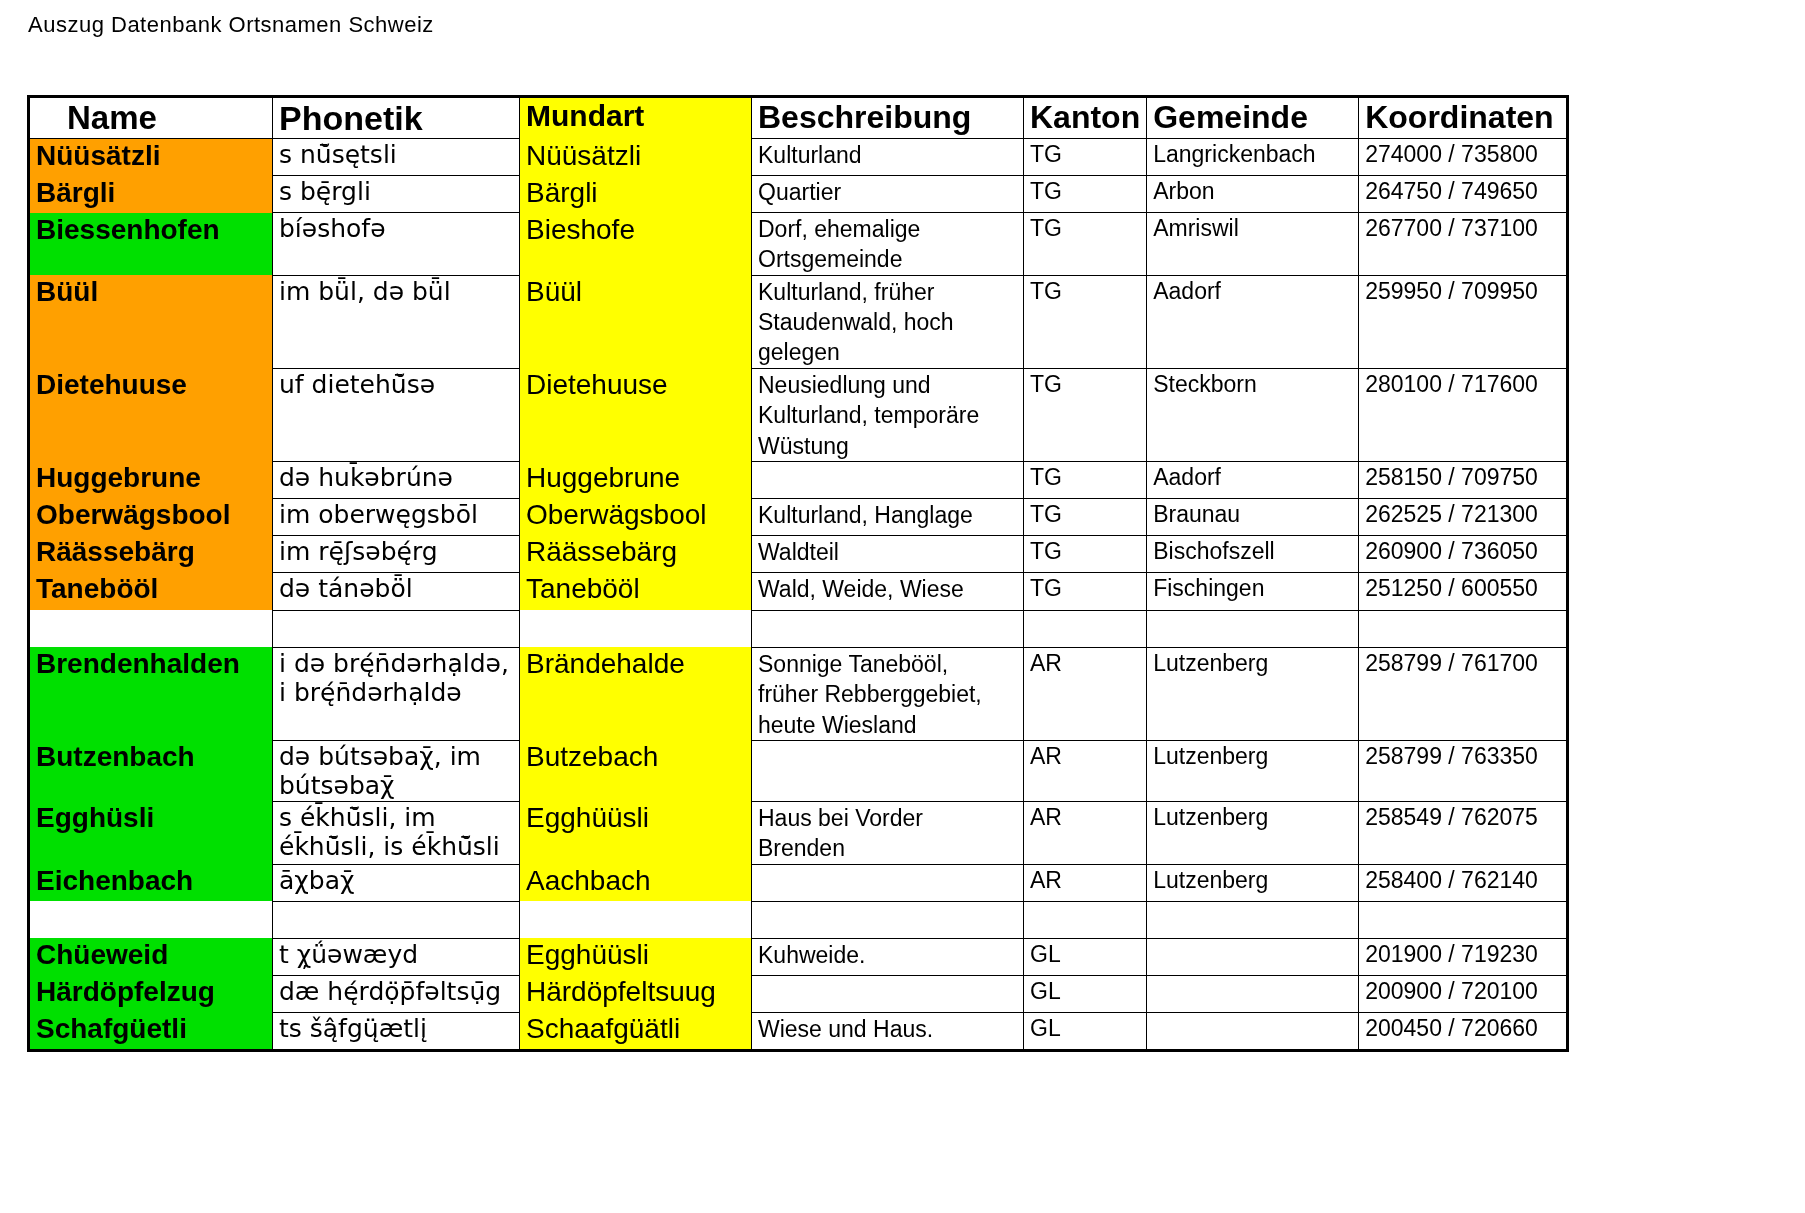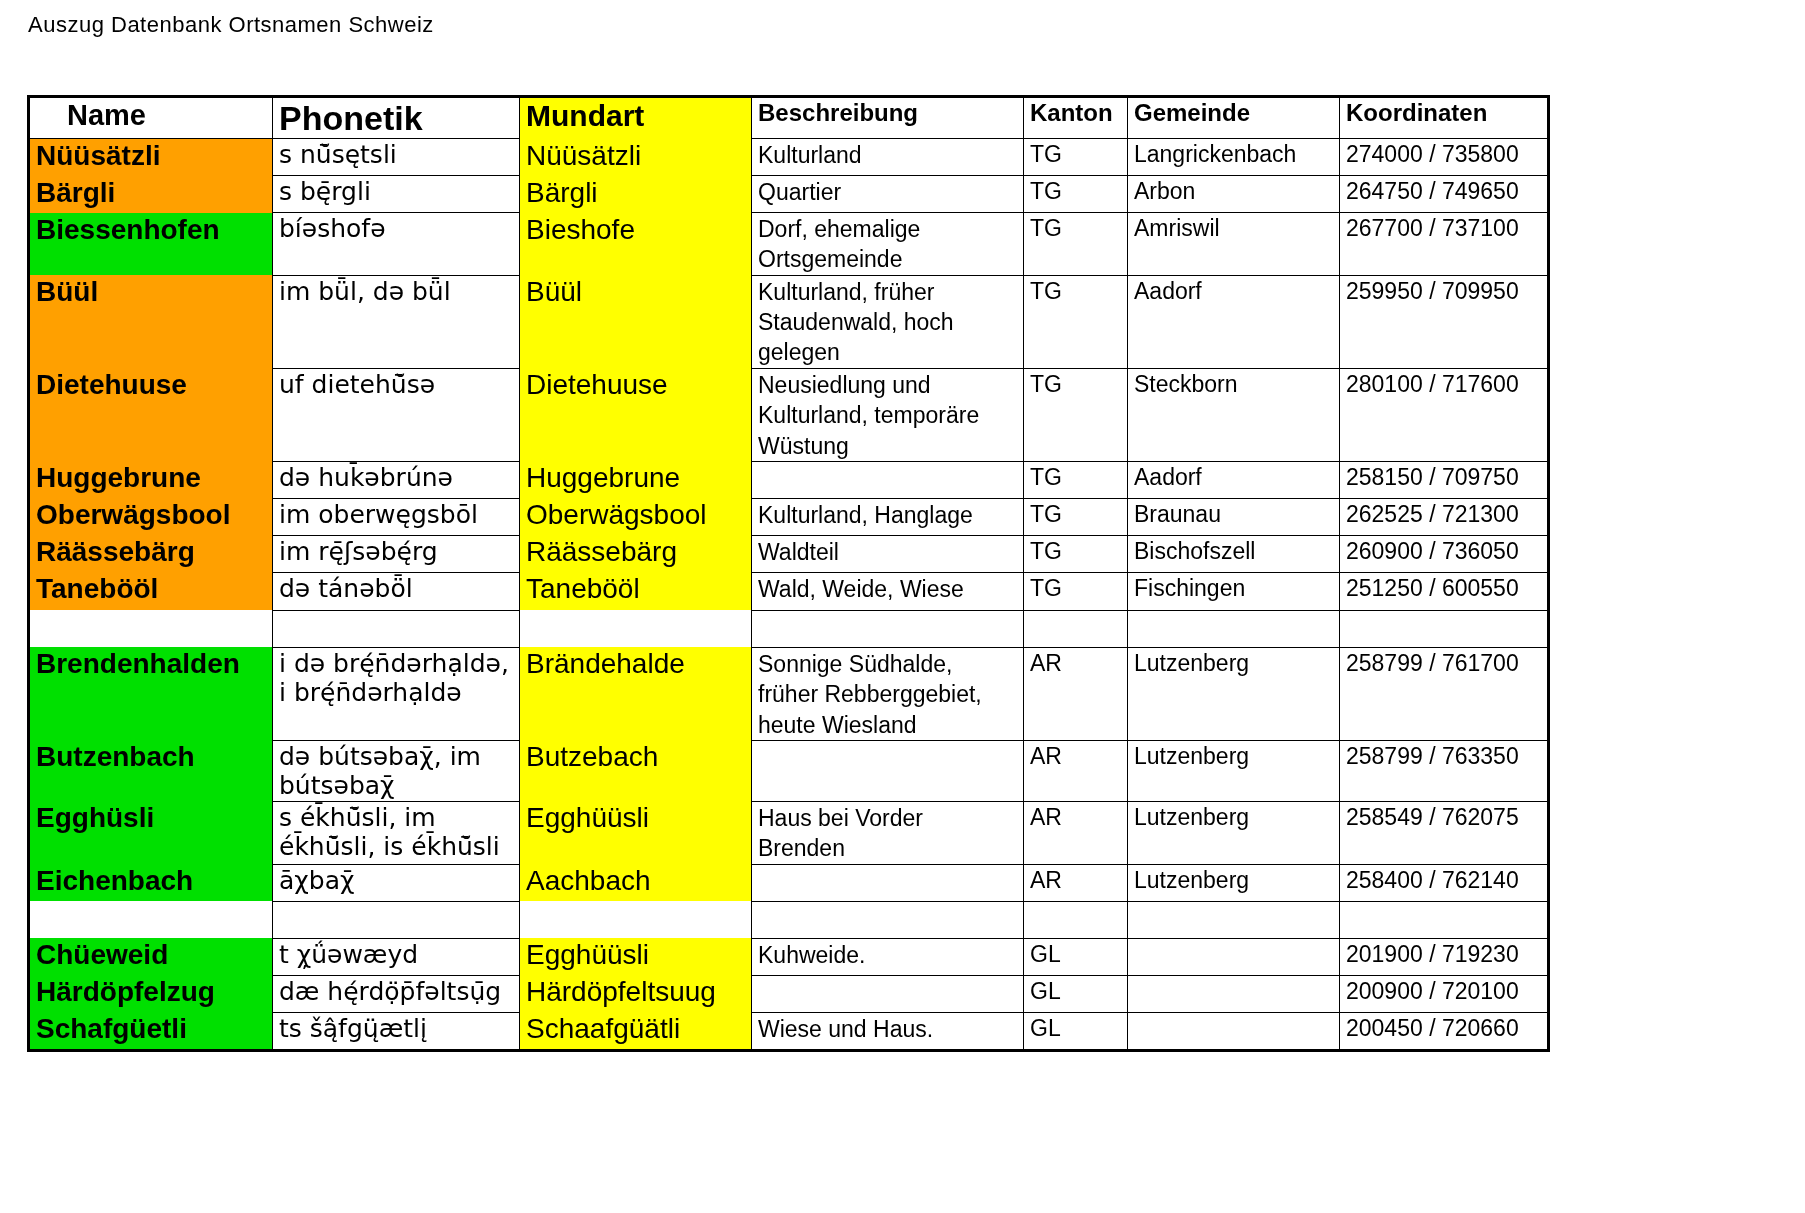--- a/index.html
+++ b/index.html
@@ -14,24 +14,24 @@
   table.names {
     position:absolute; left:27px; top:95px;
     border-collapse:collapse; table-layout:fixed;
     border:3px solid #000;
   }
   td, th {
     vertical-align:top; padding:1px 6px 0 6px; overflow:hidden;
     border-left:1px solid #000; border-right:1px solid #000;
   }
   th { text-align:left; font-weight:bold; border-top:1px solid #000; border-bottom:1px solid #000; }
-  th.h-name      { font-size:29px;padding-left:37px; }
+  th.h-name      { font-size:33px;padding-left:37px; }
   th.h-phonetik  { font-size:34px; }
   th.h-mundart   { font-size:30px; background:#FFFF00; border-bottom:none; }
-  th.h-rest      { font-size:24px; }
+  th.h-rest      { font-size:32px; }
 
   td.hb { border-top:1px solid #000; border-bottom:1px solid #000; }
 
   td.name-cell {
     font-weight:bold; font-size:28px; line-height:1.15;
     border-top:none; border-bottom:none;
   }
   td.mundart-cell {
     font-size:28px; line-height:1.15;
     border-top:none; border-bottom:none;
@@ -168,21 +168,21 @@
         <td class="desc-cell hb"></td>
         <td class="kanton-cell hb"></td>
         <td class="gemeinde-cell hb"></td>
         <td class="koord-cell hb"></td>
       </tr>
       <tr style="height: 90px;">
         <td class="name-cell bg-green">Brendenhalden</td>
         <td class="phonetik-cell hb">i də brę́n̄dərhạldə,
 i brę́n̄dərhạldə</td>
         <td class="mundart-cell bg-yellow">Brändehalde</td>
-        <td class="desc-cell hb">Sonnige Südhalde,
+        <td class="desc-cell hb">Sonnige Tanebööl,
 früher Rebberggebiet,
 heute Wiesland</td>
         <td class="kanton-cell hb">AR</td>
         <td class="gemeinde-cell hb">Lutzenberg</td>
         <td class="koord-cell hb">258799 / 761700</td>
       </tr>
       <tr style="height: 61px;">
         <td class="name-cell bg-green">Butzenbach</td>
         <td class="phonetik-cell hb">də bútsəbaχ̄, im
 bútsəbaχ̄</td>

